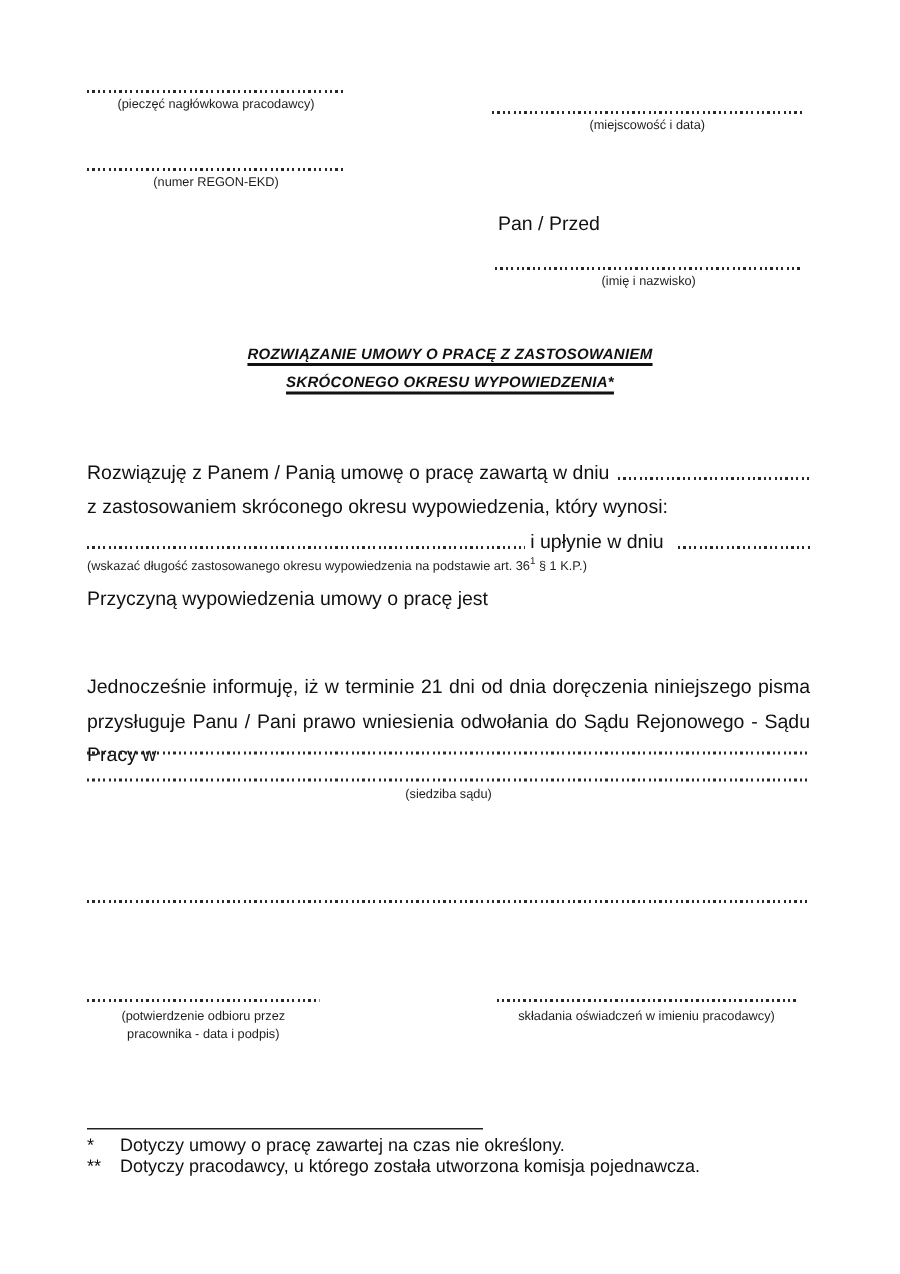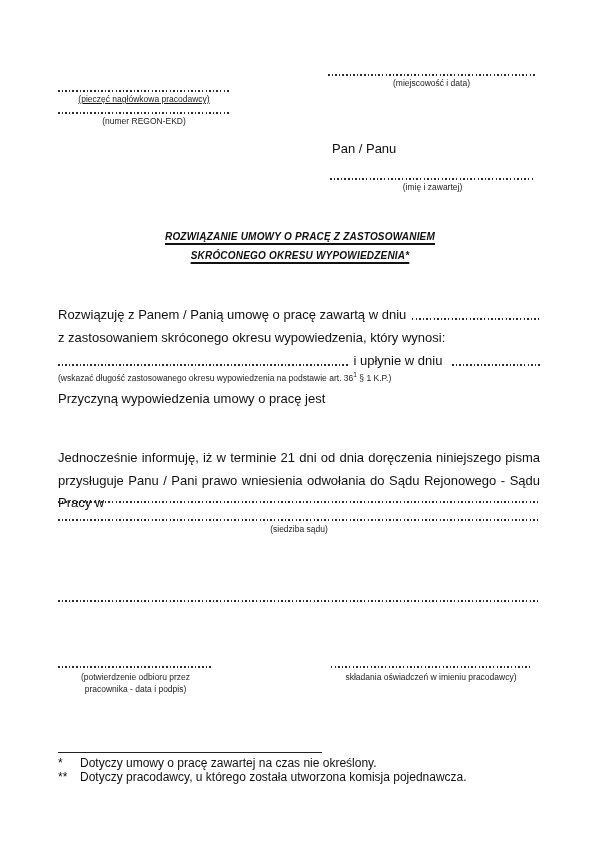--- a/index.html
+++ b/index.html
@@ -55,40 +55,40 @@
   .footnotes .rule{width:264px;border-top:1.2px solid #222;margin-bottom:4px;}
   .fn{display:flex;}
   .fn .marker{flex:0 0 22px;}
   .fn .fn-text{flex:1;}
 </style>
 </head>
 <body>
 
 <div class="page">
 
-  <div class="abs blank-block" style="left:58px;top:90px;width:172px;text-decoration:underline;">
+  <div class="abs blank-block" style="left:58px;top:60px;width:172px;">
     <div class="dots"></div>
     <div class="cap">(pieczęć nagłówkowa pracodawcy)</div>
   </div>
 
   <div class="abs blank-block" style="left:328px;top:74px;width:207px;">
     <div class="dots"></div>
     <div class="cap">(miejscowość i data)</div>
   </div>
 
   <div class="abs blank-block" style="left:58px;top:112px;width:172px;">
     <div class="dots"></div>
     <div class="cap">(numer REGON-EKD)</div>
   </div>
 
-  <div class="abs addressee" style="left:332px;top:141px;">Pan / Panu</div>
+  <div class="abs addressee" style="left:332px;top:141px;">Pan / Przed</div>
 
   <div class="abs blank-block" style="left:330px;top:178px;width:205px;">
     <div class="dots"></div>
-    <div class="cap">(imię i zawartej)</div>
+    <div class="cap">(imię i nazwisko)</div>
   </div>
 
   <div class="abs title">
     <div><span class="tline">ROZWIĄZANIE UMOWY O PRACĘ Z ZASTOSOWANIEM</span></div>
     <div><span class="tline">SKRÓCONEGO OKRESU WYPOWIEDZENIA*</span></div>
   </div>
 
   <div class="abs body-text" style="left:58px;top:300px;width:482px;">
     <div class="flexline">
       <span class="txt">Rozwiązuję z Panem / Panią umowę o pracę zawartą w dniu</span>

